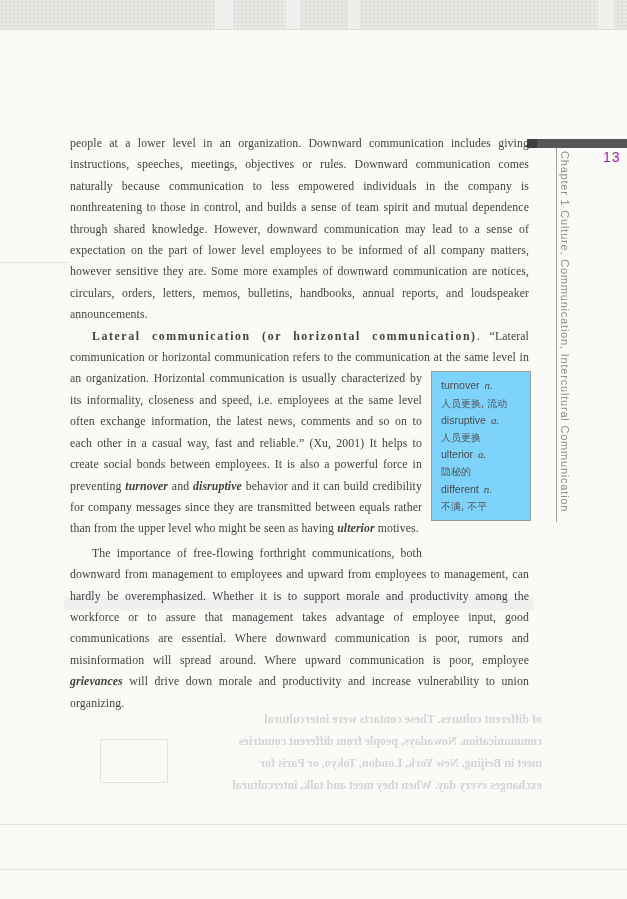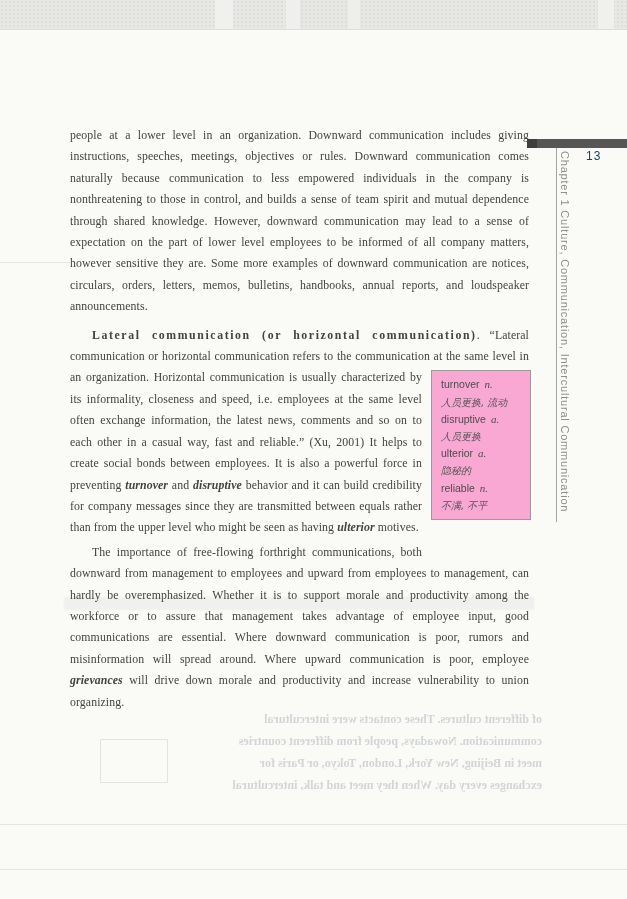--- a/index.html
+++ b/index.html
@@ -41,60 +41,60 @@
     background: linear-gradient(90deg, #3f3f3f 0 10px, #565656 10px);
   }
 
   
   .divider {
     position: absolute; left: 556px; top: 148px; width: 1px; height: 374px;
     background: #a3a3a0;
   }
 
   .pagenum {
-    position: absolute; left: 586px; top: 149px;
+    position: absolute; left: 603px; top: 149px;
     font-family: "Liberation Sans", sans-serif;
-    font-size: 12px; color: #0c4a6e; letter-spacing: 1px;
+    font-size: 14px; color: #a21caf; letter-spacing: 1px;
   }
 
   .chapter-vertical {
     position: absolute; left: 559px; top: 151px; height: 370px;
     writing-mode: vertical-rl;
     font-family: "Liberation Sans", sans-serif;
     font-size: 11px; color: #8d8d8b; letter-spacing: 0.8px;
     white-space: nowrap;
   }
 
   
   .page-text {
-    position: absolute; left: 70px; top: 125px; width: 459px;
+    position: absolute; left: 70px; top: 133px; width: 459px;
     font-size: 11.8px; line-height: 21.4px; color: #424242;
     text-align: justify; letter-spacing: 0.1px;
   }
   .page-text p { margin: 0; }
-  .page-text p.p2 { margin-top: 7px; text-indent: 22px; }
+  .page-text p.p2 { text-indent: 22px; }
   .page-text p.p3 { margin-top: 3px; text-indent: 22px; }
 
   .heading-bold { font-weight: bold; letter-spacing: 1.6px; }
   .bi { font-weight: bold; font-style: italic; }
 
   
   .vocab-float {
     float: right; width: 100px;
     border: 1px solid #9b9b98;
     margin: 3px -2px 24px 9px;
     padding: 5px 4px 5px 9px;
     font-family: "Liberation Sans", sans-serif;
     font-size: 10.5px; line-height: 17.2px; color: #4c4c4a;
     text-align: left; text-indent: 0; letter-spacing: 0;
-    background: #f9a8d4;
+    background: #7dd3fc;
   }
   .vrow { display: block; white-space: nowrap; }
   .vpos { font-style: italic; margin-left: 5px; font-family: "Liberation Serif", serif; font-size: 11px; }
-  .vcn { font-family: "DejaVu Sans", sans-serif; font-size: 10px; color: #555553; font-style: italic; }
+  .vcn { font-family: "DejaVu Sans", sans-serif; font-size: 10px; color: #555553; }
 
   
   .ghost-line {
     position: absolute; left: 228px; width: 314px;
     transform: scaleX(-1);
     font-size: 12px; font-weight: bold; color: #b3b8bd;
     opacity: 0.55; filter: blur(0.4px);
     text-align: justify; white-space: nowrap; overflow: hidden;
   }
   .ghost-line.g1 { top: 712px; }
@@ -125,21 +125,21 @@
   <div class="page-text">
     <p class="p1"><span>people at a lower level in an organization. Downward communication includes giving instructions, speeches, meetings, objectives or rules. Downward communication comes naturally because communication to less empowered individuals in the company is nonthreatening to those in control, and builds a sense of team spirit and mutual dependence through shared knowledge. However, downward communication may lead to a sense of expectation on the part of lower level employees to be informed of all company matters, however sensitive they are. Some more examples of downward communication are notices, circulars, orders, letters, memos, bulletins, handbooks, annual reports, and loudspeaker announcements.</span></p>
 
     <p class="p2"><span class="heading-bold">Lateral communication (or horizontal communication)</span><span>. “Lateral communication or horizontal communication refers to the communication at the same level in an organization. Horizontal communication is usually characterized by </span><span class="vocab-float">
           <span class="vrow"><span>turnover</span><span class="vpos">n.</span></span>
           <span class="vrow vcn">人员更换, 流动</span>
           <span class="vrow"><span>disruptive</span><span class="vpos">a.</span></span>
           <span class="vrow vcn">人员更换</span>
           <span class="vrow"><span>ulterior</span><span class="vpos">a.</span></span>
           <span class="vrow vcn">隐秘的</span>
-          <span class="vrow"><span>reliable</span><span class="vpos">n.</span></span>
+          <span class="vrow"><span>different</span><span class="vpos">n.</span></span>
           <span class="vrow vcn">不满, 不平</span>
         </span><span>its informality, closeness and speed, i.e. employees at the same level often exchange information, the latest news, comments and so on to each other in a casual way, fast and reliable.” (Xu, 2001) It helps to create social bonds between employees. It is also a powerful force in preventing </span><span class="bi">turnover</span><span> and </span><span class="bi">disruptive</span><span> behavior and it can build credibility for company messages since they are transmitted between equals rather than from the upper level who might be seen as having </span><span class="bi">ulterior</span><span> motives.</span></p>
 
     <p class="p3"><span>The importance of free-flowing forthright communications, both downward from management to employees and upward from employees to management, can hardly be overemphasized. Whether it is to support morale and productivity among the workforce or to assure that management takes advantage of employee input, good communications are essential. Where downward communication is poor, rumors and misinformation will spread around. Where upward communication is poor, employee </span><span class="bi">grievances</span><span> will drive down morale and productivity and increase vulnerability to union organizing.</span></p>
   </div>
 
   <div class="topbar"></div>
   <div class="divider"></div>
   <div class="pagenum">13</div>
   <div class="chapter-vertical">Chapter 1 Culture, Communication, Intercultural Communication</div>

